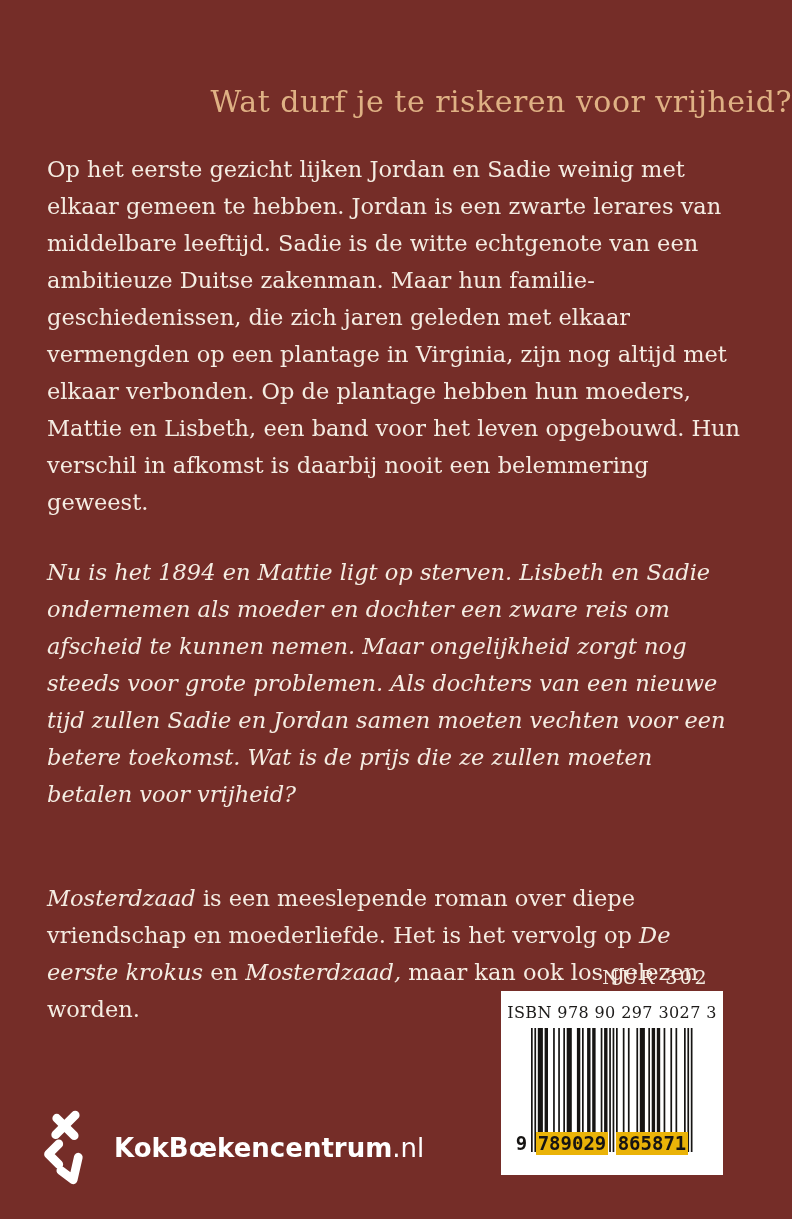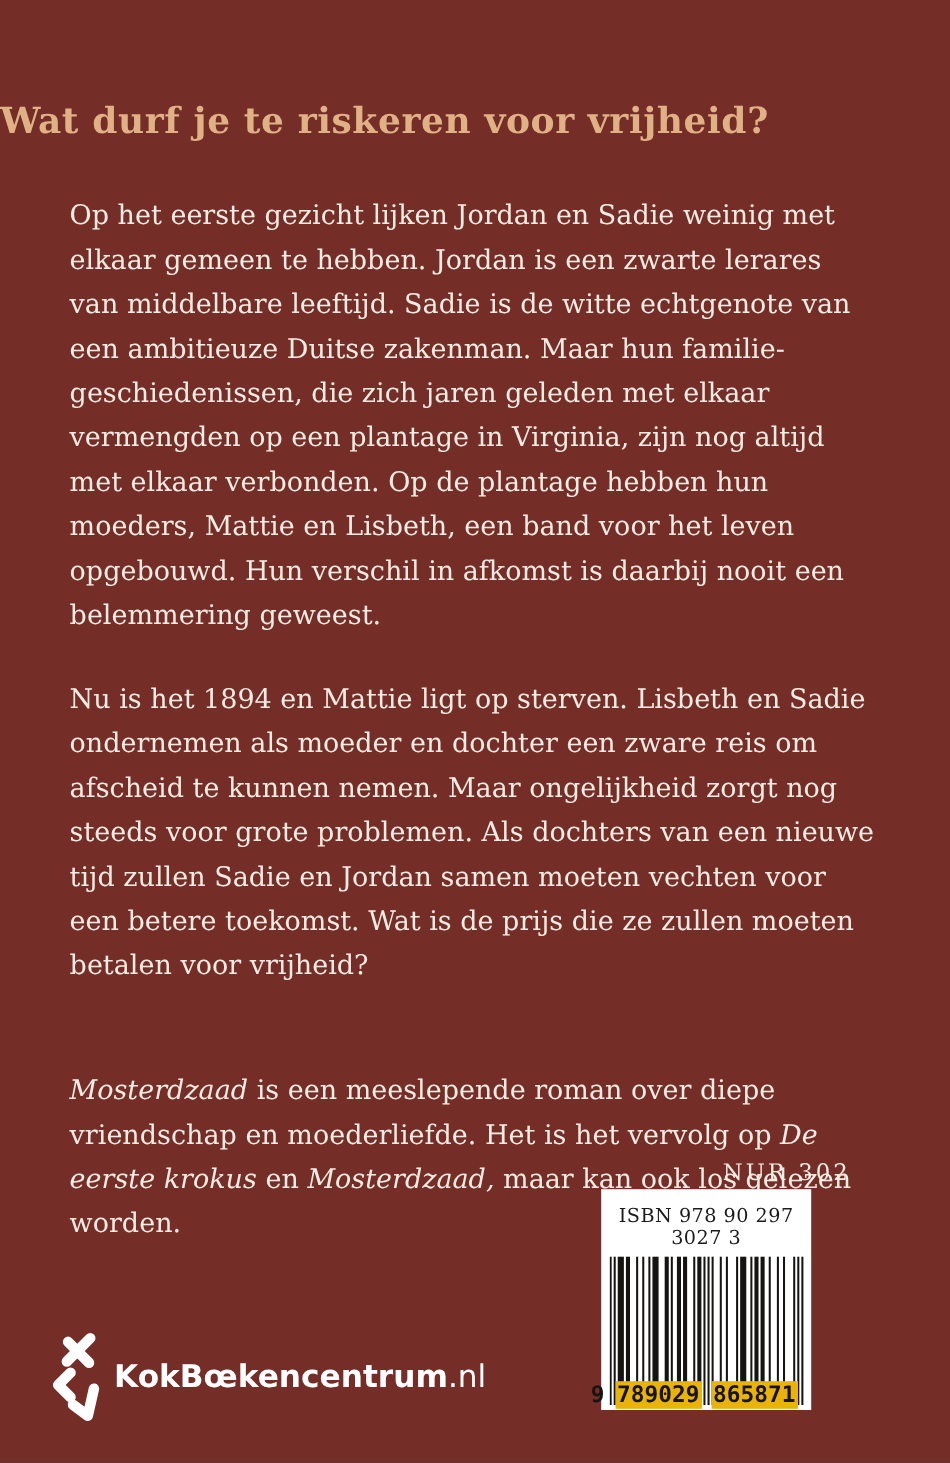--- a/index.html
+++ b/index.html
@@ -13,41 +13,41 @@
   body{background:#555;}
   .cover{
     position:relative;
     width:792px;height:1219px;
     background:var(--bg);
     font-family:"DejaVu Serif", serif;
     overflow:hidden;
   }
   .tagline{
     position:absolute;top:84px;left:0;width:100%;
-    margin:0;text-align:left;
-    font-size:30px;font-weight:bold;letter-spacing:.5px;
+    margin:0;text-align:right;
+    font-size:30px;font-weight:normal;letter-spacing:.5px;
     color:var(--gold);
   }
   .body-text{
     position:absolute;left:47px;top:151px;width:694px;
     color:var(--ink);
     font-size:22.5px;line-height:37px;
   }
-  .body-text p{margin:11px;}
-  .body-text p.p2{margin-top:33px;}
+  .body-text p{margin:0;}
+  .body-text p.p2{margin-top:33px;font-style:italic;}
   .body-text p.p3{margin-top:67px;}
   .body-text em{font-style:italic;}
   .nur{
     position:absolute;top:966px;right:83px;
     color:var(--ink);
     font-size:19px;letter-spacing:2.5px;margin-left:24px;
   }
   .barcode-box{
     position:absolute;left:501px;top:991px;
-    width:175px;height:184px;
+    width:222px;height:184px;
     background:#FFFFFF;
     text-align:center;
   }
   .isbn-label{
     margin-top:12px;
     font-size:16px;letter-spacing:.4px;
     color:#1d1b1a;
   }
   .bars-wrap{
     position:relative;
@@ -59,21 +59,21 @@
     font-family:"DejaVu Sans Mono", monospace;
     font-weight:bold;font-size:19px;line-height:23px;
     color:#161413;background:#eab308;
     text-align:center;white-space:nowrap;
   }
   .ean-digit.g-first{left:-17px;width:15px;background:transparent;}
   .ean-digit.g-left{left:5px;width:72px;}
   .ean-digit.g-right{left:85px;width:72px;}
   .publisher{
     position:absolute;left:44px;top:1110px;
-    display:flex;align-items:center;gap:5px;
+    display:flex;align-items:center;gap:24px;
     color:#FFFFFF;
   }
   .logo-icon{display:block;}
   .brand{
     font-family:"DejaVu Sans", sans-serif;
     font-weight:bold;font-size:26px;line-height:28px;
     white-space:nowrap;
   }
   .brand .tld{font-weight:normal;}
   .sub{

